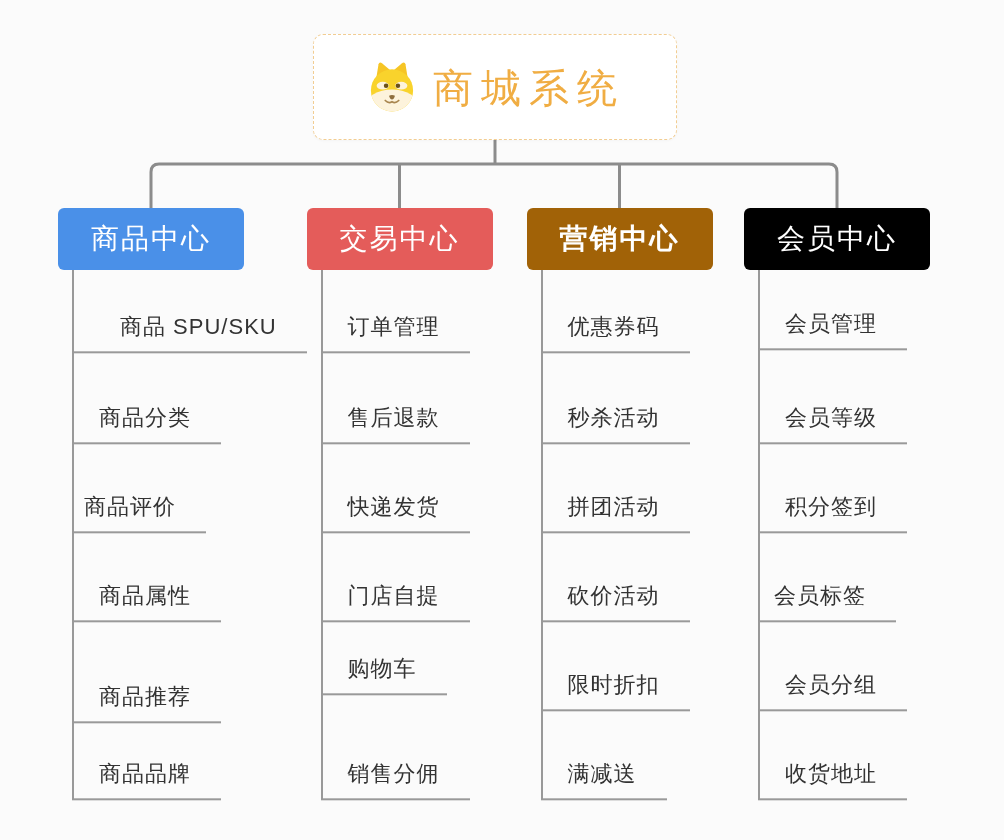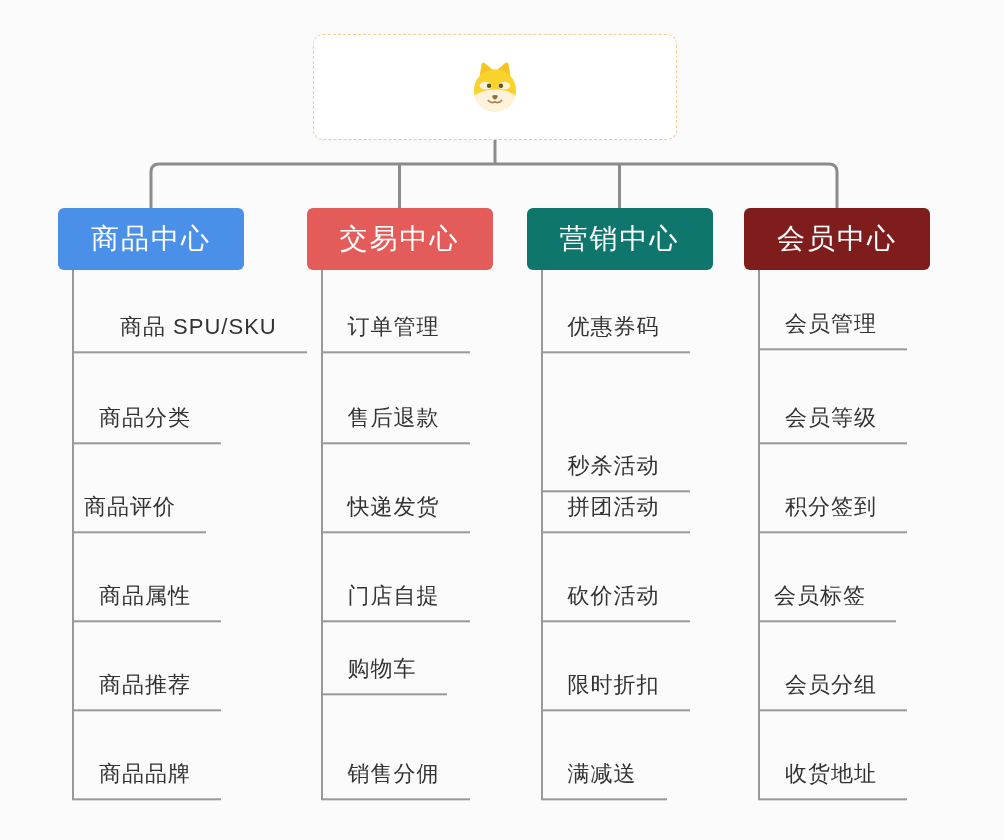--- a/index.html
+++ b/index.html
@@ -67,56 +67,57 @@
       <path d="M51 24 L48 5 Q47 1.5 43.5 4 L34 12 Z" fill="#f6c525"></path>
       <circle cx="32" cy="36" r="25" fill="#f9d32c"></circle>
       <ellipse cx="32" cy="54" rx="31" ry="19" fill="#fdf3dc" clip-path="url(#headClip)"></ellipse>
       <ellipse cx="21" cy="30.5" rx="7.2" ry="4.6" fill="#fdf3dc"></ellipse>
       <circle cx="25" cy="30.5" r="2.7" fill="#6b5118"></circle>
       <ellipse cx="43" cy="30.5" rx="7.2" ry="4.6" fill="#fdf3dc"></ellipse>
       <circle cx="39" cy="30.5" r="2.7" fill="#6b5118"></circle>
       <path d="M28.5 42.5 Q32 40.5 35.5 42.5 Q34.5 46.8 32 46.8 Q29.5 46.8 28.5 42.5 Z" fill="#8f6f3e"></path>
       <path d="M24 48 Q28 52 32 49.5 Q36 52 40 48" fill="none" stroke="#a8854f" stroke-width="2" stroke-linecap="round"></path>
     </svg>
+    <div class="root-title">商城系统</div>
   </div>
 
   <div id="branches">
       <div class="branch" style="left: 72px;">
         <div class="trunk"></div>
         <div class="branch-header" style="background: rgb(74, 144, 232); text-align: center;">商品中心</div>
         <div class="leaf" style="top: 83px; padding-left: 48px;">商品 SPU/SKU</div>
         <div class="leaf" style="top: 174px;">商品分类</div>
         <div class="leaf" style="top: 263px; padding-left: 12px;">商品评价</div>
         <div class="leaf" style="top: 352px;">商品属性</div>
-        <div class="leaf" style="top: 441px;">商品推荐</div>
+        <div class="leaf" style="top: 453px;">商品推荐</div>
         <div class="leaf" style="top: 530px;">商品品牌</div>
       </div>
       <div class="branch" style="left: 320.5px;">
         <div class="trunk"></div>
         <div class="branch-header" style="background: rgb(228, 92, 90);">交易中心</div>
         <div class="leaf" style="top: 83px;">订单管理</div>
         <div class="leaf" style="top: 174px;">售后退款</div>
         <div class="leaf" style="top: 263px;">快递发货</div>
         <div class="leaf" style="top: 352px;">门店自提</div>
         <div class="leaf" style="top: 425px;">购物车</div>
         <div class="leaf" style="top: 530px;">销售分佣</div>
       </div>
       <div class="branch" style="left: 540.5px;">
         <div class="trunk"></div>
-        <div class="branch-header" style="background: #0f766e;">营销中心</div>
+        <div class="branch-header" style="background: #a16207; font-weight: bold;">营销中心</div>
         <div class="leaf" style="top: 83px;">优惠券码</div>
-        <div class="leaf" style="top: 174px; margin-top: 48px;">秒杀活动</div>
+        <div class="leaf" style="top: 174px;">秒杀活动</div>
         <div class="leaf" style="top: 263px;">拼团活动</div>
         <div class="leaf" style="top: 352px;">砍价活动</div>
         <div class="leaf" style="top: 441px;">限时折扣</div>
         <div class="leaf" style="top: 530px;">满减送</div>
       </div>
       <div class="branch" style="left: 758px;">
         <div class="trunk"></div>
-        <div class="branch-header" style="background: #7f1d1d;">会员中心</div>
+        <div class="branch-header" style="background: #000000;">会员中心</div>
         <div class="leaf" style="top: 80px;">会员管理</div>
         <div class="leaf" style="top: 174px;">会员等级</div>
         <div class="leaf" style="top: 263px;">积分签到</div>
         <div class="leaf" style="top: 352px; padding-left: 16px;">会员标签</div>
         <div class="leaf" style="top: 441px;">会员分组</div>
         <div class="leaf" style="top: 530px;">收货地址</div>
       </div>
     </div>
 
 </div>

